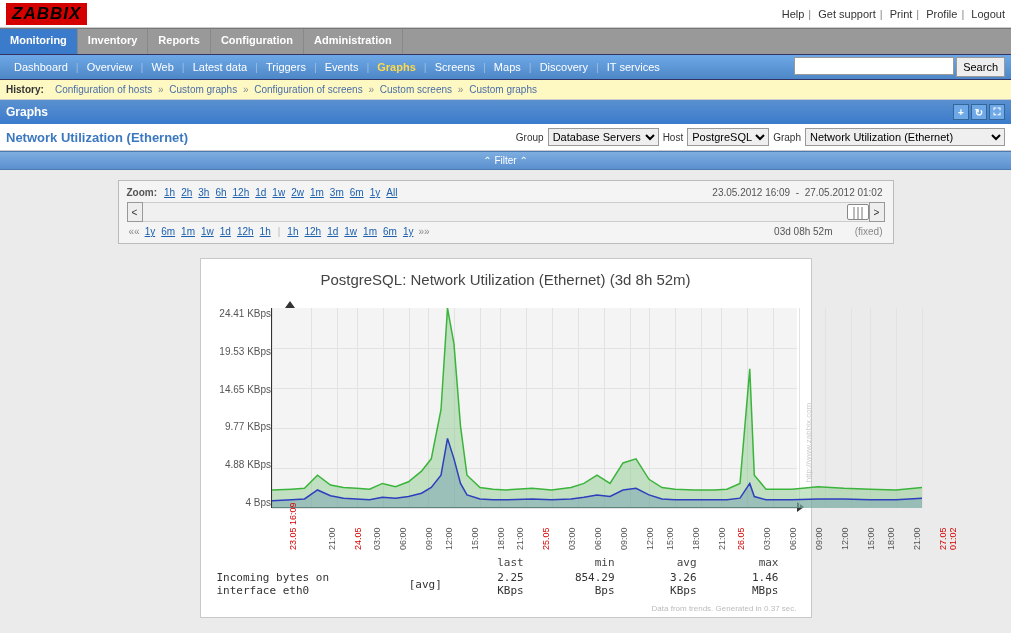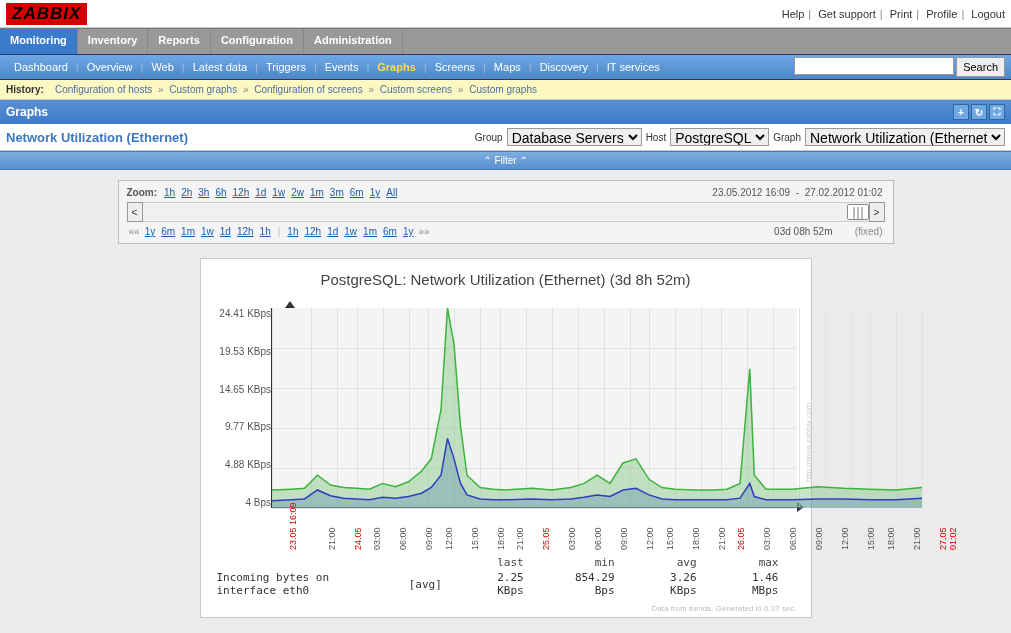--- a/index.html
+++ b/index.html
@@ -24,21 +24,21 @@
 .history-bar b { color: #333; }
 .history-bar a { color: #4a6da7; text-decoration: none; cursor:pointer; }
 .history-bar .arrow { color: #888; margin: 0 3px; }
 .section-header { background: linear-gradient(#5a90cf,#3b7bcc); color: #fff; font-weight: bold; font-size: 12px; padding: 4px 6px; display:flex; justify-content:space-between; align-items:center; }
 .section-header .tools { display:flex; gap:2px; }
 .section-header .tool-btn { width:16px; height:16px; background:#6ea8e6; border:1px solid #336699; color:#fff; font-size:10px; display:flex; align-items:center; justify-content:center; cursor:pointer; }
 .page-title-bar { background: #fff; padding: 4px 6px; display: flex; align-items: center; justify-content: space-between; border-bottom:1px solid #ccc;}
 .page-title { color: #3b78c0; font-weight: bold; font-size: 13px; }
 .selectors { display: flex; align-items: center; gap: 4px; font-size: 10px; }
 .selectors label { color: #333; }
-.selectors select { font-size: 14px; border:1px solid #999; height:18px;}
+.selectors select { font-size: 11px; border:1px solid #999; height:18px;}
 .filter-bar { background: linear-gradient(#7eaee0,#5a90cf); color: #fff; font-size: 10px; text-align: center; padding: 3px 0; border-top:1px solid #4a7ab0; border-bottom:1px solid #4a7ab0; cursor:pointer;}
 .time-panel { margin: 10px auto 0 auto; width: 776px; background: #f4f4f4; border: 1px solid #bbb; padding: 6px 8px; font-size: 10px; position:relative;}
 .time-panel .zoom-row, .time-panel .move-row { display: flex; align-items: center; }
 .time-panel .zoom-label { font-weight: bold; color:#555; margin-right:4px;}
 .time-panel a.zlink { color: #1b5fad; text-decoration: underline; margin: 0 3px; cursor:pointer;}
 .time-panel .range { position:absolute; right:10px; top:6px; color:#555;}
 .time-panel .slider-row { margin:4px 0; display:flex; align-items:center;}
 .time-panel .nav-btn { width:16px; height:20px; border:1px solid #999; background:#eee; display:flex; align-items:center; justify-content:center; cursor:pointer; font-size:10px;}
 .time-panel .slider-track { flex:1; height:20px; background:#f0f0f0; border-top:1px solid #ccc; border-bottom:1px solid #ccc; position:relative; margin:0 0;}
 .time-panel .slider-handle { position:absolute; right:0; top:1px; width:22px; height:16px; background:#fff; border:1px solid #888; border-radius:2px; }
@@ -150,21 +150,21 @@
   <span>Filter</span>
   <span>⌃</span>
 </div>
 
 <div class="time-panel">
   <div class="zoom-row">
     <span class="zoom-label">Zoom:</span>
     <span id="zoom-opts"><a class="zlink">1h</a><a class="zlink">2h</a><a class="zlink">3h</a><a class="zlink">6h</a><a class="zlink">12h</a><a class="zlink">1d</a><a class="zlink">1w</a><a class="zlink">2w</a><a class="zlink">1m</a><a class="zlink">3m</a><a class="zlink">6m</a><a class="zlink">1y</a><a class="zlink">All</a></span>
   </div>
   <div class="range">
-    <span>23.05.2012 16:09</span>&nbsp; - &nbsp;<span>27.02.2012 01:02</span>
+    <span>23.05.2012 16:09</span>&nbsp; - &nbsp;<span>27.05.2012 01:02</span>
   </div>
   <div class="slider-row">
     <div class="nav-btn">&lt;</div>
     <div class="slider-track">
       <div class="slider-handle"></div>
     </div>
     <div class="nav-btn">&gt;</div>
   </div>
   <div class="move-row">
     <span class="dblarrow">««</span>

